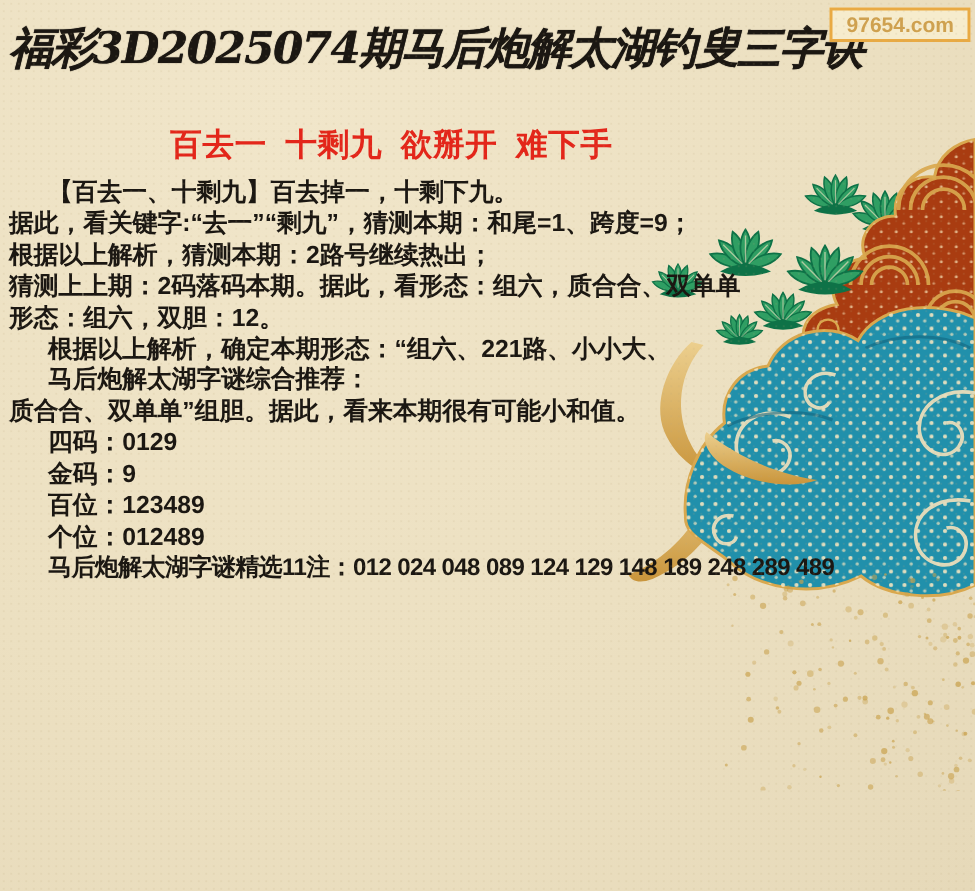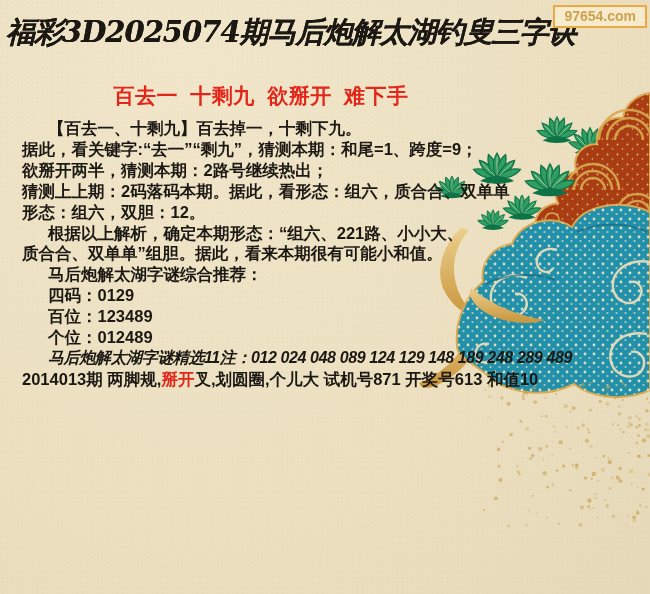--- a/index.html
+++ b/index.html
@@ -36,23 +36,23 @@
     position:absolute;top:5px;right:3px;z-index:3;
     border:2px solid #e9aa43;background:#f6eccd;
     padding:1px 9px 2px 9px;
     font-size:14px;font-weight:700;color:var(--watermark-gold,#cfa14f);
   }
   .body-text{
     position:absolute;top:118px;left:6px;width:644px;z-index:2;
     color:var(--ink,#1b1712);
     font-size:16.5px;font-weight:700;line-height:20.9px;
   }
-  .body-text .line{white-space:nowrap;margin-left:16px;}
+  .body-text .line{white-space:nowrap;}
   .body-text .line.indent{padding-left:26px;}
-  .body-text .line.tight{letter-spacing:-0.4px;font-size:16px;font-style:italic;}
+  .body-text .line.tight{letter-spacing:-0.4px;font-size:16px;}
   .body-text .red{color:var(--accent-red,#e3261a);}
   .illustration{position:absolute;left:385px;top:82px;z-index:1;}
   
   .cloud{fill:var(--cloud-rust,#a63c12);stroke:var(--gold,#d9a84e);stroke-width:2;}
   .arc{fill:none;stroke:var(--gold,#d9a84e);stroke-width:2.5;opacity:.92;}
   .wave{fill:var(--wave-blue,#1f8aa6);stroke:var(--gold,#d9a84e);stroke-width:2;}
   .curl{fill:none;stroke:#e9ddba;stroke-width:2.4;opacity:.95;}
   .curl2{fill:none;stroke:#12657f;stroke-width:2;opacity:.6;}
   .pp{fill:var(--pine-green,#2f9e63);stroke:var(--pine-dark,#0e7247);stroke-width:1.2;}
   .pvein{stroke:#efe3c2;stroke-width:.9;opacity:.65;fill:none;}
@@ -65,31 +65,31 @@
 
   <div class="title">福彩3D2025074期马后炮解太湖钓叟三字诀</div>
 
   <div class="subtitle">百去一 十剩九 欲掰开 难下手</div>
 
   <div class="watermark">97654.com</div>
 
   <div class="body-text">
       <div class="line indent"><span>【百去一、十剩九】百去掉一，十剩下九。</span></div>
       <div class="line"><span>据此，看关键字:“去一”“剩九”，猜测本期：和尾=1、跨度=9；</span></div>
-      <div class="line"><span>欲掰开两半，猜测本期：2路号继续热出；</span></div>
+      <div class="line"><span>根据以上解析，猜测本期：2路号继续热出；</span></div>
       <div class="line"><span>猜测上上期：2码落码本期。据此，看形态：组六，质合合、双单单</span></div>
       <div class="line"><span>形态：组六，双胆：12。</span></div>
       <div class="line indent"><span>根据以上解析，确定本期形态：“组六、221路、小小大、</span></div>
+      <div class="line indent"><span>马后炮解太湖字谜综合推荐：</span></div>
       <div class="line"><span>质合合、双单单”组胆。据此，看来本期很有可能小和值。</span></div>
-      <div class="line indent"><span>马后炮解太湖字谜综合推荐：</span></div>
       <div class="line indent"><span>四码：0129</span></div>
+      <div class="line indent"><span>金码：9</span></div>
       <div class="line indent"><span>百位：123489</span></div>
       <div class="line indent"><span>个位：012489</span></div>
       <div class="line indent tight"><span>马后炮解太湖字谜精选11注：012 024 048 089 124 129 148 189 248 289 489</span></div>
-      <div class="line"><span>2014013期 两脚规,</span><span class="red">掰开</span><span>叉,划圆圈,个儿大 试机号871 开奖号613 和值10</span></div>
     </div>
 
   <svg class="illustration" width="265" height="445" viewBox="0 0 265 445" aria-hidden="true">
     <defs>
       <linearGradient id="gg" x1="0" y1="0" x2="0" y2="1">
         <stop offset="0" stop-color="#eccf8e"></stop>
         <stop offset="1" stop-color="#c9953b"></stop>
       </linearGradient>
       <pattern id="cdots" width="9" height="9" patternUnits="userSpaceOnUse">
         <circle cx="2" cy="2" r="1.4" fill="#f2e5c0" opacity="0.9"></circle>

